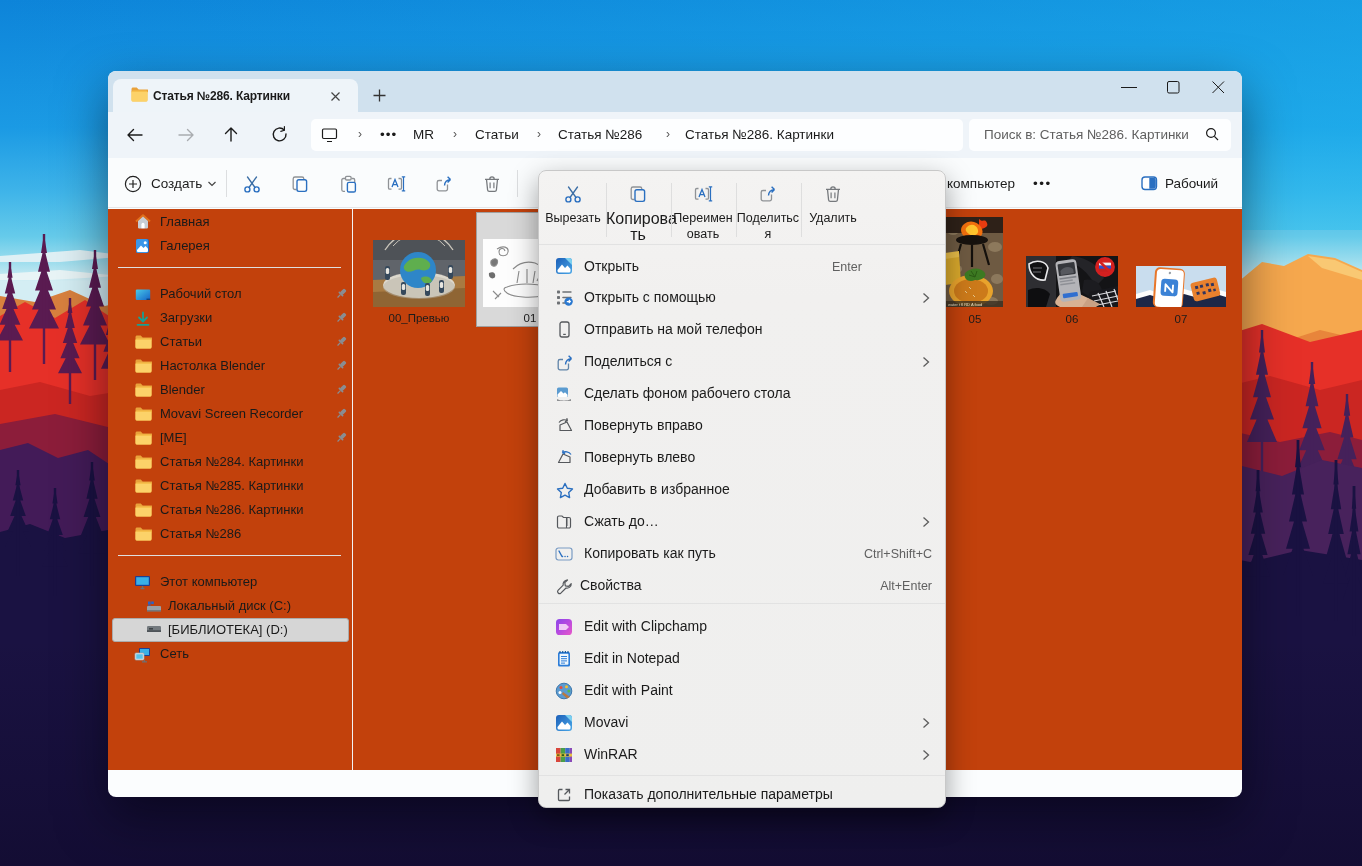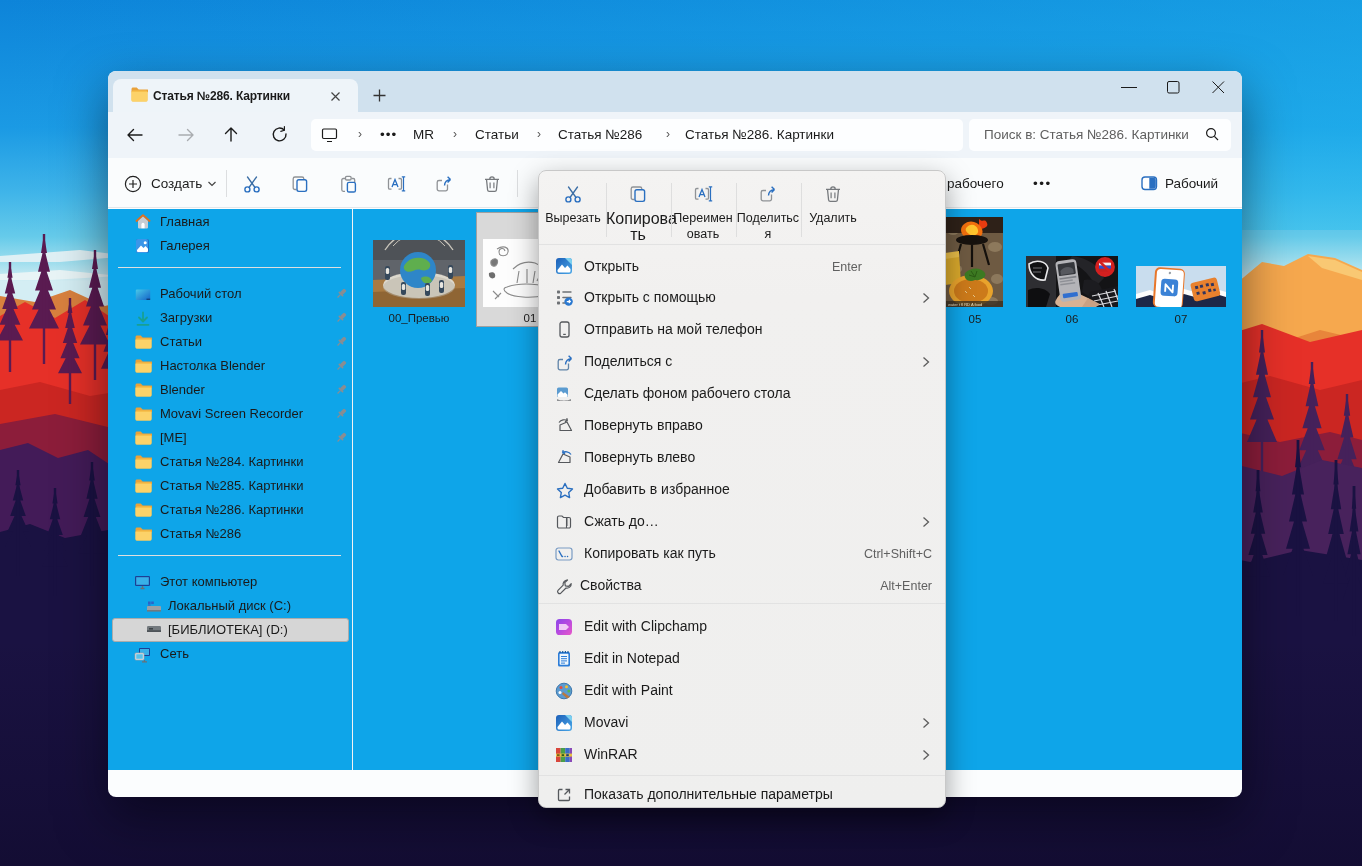--- a/index.html
+++ b/index.html
@@ -11,21 +11,21 @@
          border-radius:8px; background:#fbfdfe; box-shadow:0 20px 50px rgba(0,0,10,.5);
          overflow:hidden; }
   #titlebar { position:absolute; left:0; top:0; width:100%; height:41px; background:#d0e1ee;
               border-radius:8px 8px 0 0; }
   #tab { position:absolute; left:5px; top:8px; width:245px; height:33px; background:#eef4f9;
          border-radius:8px 8px 0 0; }
   #tabtext { position:absolute; left:40px; top:10px; font-size:12px; font-weight:bold; letter-spacing:-0.15px; color:#1a1a1a; }
   #addr { position:absolute; left:0; top:41px; width:100%; height:46px; background:#eff4f9; }
   #toolbar { position:absolute; left:0; top:87px; width:100%; height:50px; background:#fafcfd;
              border-bottom:1px solid #e4e6e9; }
-  #main { position:absolute; left:0; top:138px; width:100%; height:561px; background:#0ea5e9; }
+  #main { position:absolute; left:0; top:138px; width:100%; height:561px; background:#c2410c; }
   #status { position:absolute; left:0; top:699px; width:100%; height:27px; background:#fff;
             border-top:1px solid #eef0f2; }
   .sideitem { position:absolute; font-size:13px; color:#1a1a1a; white-space:nowrap; }
   .crumb { position:absolute; font-size:13.5px; color:#1b1b1b; white-space:nowrap; }
   .menuitem { position:absolute; font-size:14px; color:#1b1b1b; white-space:nowrap;text-align:center; }
   .shortcut { position:absolute; font-size:12.5px; color:#606060; }
   #ctx { position:absolute; left:538px; top:170px; width:408px; height:638px;
          background:linear-gradient(180deg,#f4f3f2 0%, #f1f0ef 20%, #efefee 100%);
          border:1px solid #c8c8c8; border-radius:8px; box-shadow:0 10px 28px rgba(0,0,0,.38); }
   .label { position:absolute; font-size:11.5px; color:#1b1b1b; text-align:center; }
@@ -218,21 +218,21 @@
       <path d="M13.5 10.5 V15 A 1.8 1.8 0 0 1 11.7 16.8 H5 A 1.8 1.8 0 0 1 3.2 15 V8.3 A 1.8 1.8 0 0 1 5 6.5 H8" stroke="#8f9296" stroke-width="1.3" fill="none"></path>
       <path d="M10.5 11.5 C 10.8 7.5 13 5.8 16.5 5.6 M16.5 5.6 L13.6 2.8 M16.5 5.6 L13.6 8.4" stroke="#2a6fc0" stroke-width="1.4" fill="none" stroke-linejoin="round"></path>
     </svg>
 
     <svg class="abs" style="left:374px;top:16px" width="20" height="20" viewBox="0 0 20 20">
       <path d="M4.5 5.5 L5.6 16 A 1.6 1.6 0 0 0 7.2 17.4 H12.8 A 1.6 1.6 0 0 0 14.4 16 L15.5 5.5" stroke="#76797d" stroke-width="1.3" fill="none"></path>
       <path d="M3 5.3 H17 M7.8 5 A 2.2 2.2 0 0 1 12.2 5" stroke="#76797d" stroke-width="1.3" fill="none"></path>
       <path d="M8.1 8.5 V14.3 M11.9 8.5 V14.3" stroke="#76797d" stroke-width="1.2"></path>
     </svg>
     <div class="abs" style="left:409px;top:12px;width:1px;height:27px;background:#dcdee0;"></div>
-    <div class="abs" style="left:839px;top:18px;font-size:13.5px;color:#1b1b1b;">рабочего</div>
+    <div class="abs" style="left:839px;top:18px;font-size:13.5px;color:#1b1b1b;">компьютер</div>
     <div class="abs" style="left:925px;top:18px;font-size:13.5px;color:#1b1b1b;letter-spacing:1.5px;">•••</div>
     <svg class="abs" style="left:1033px;top:18px" width="17" height="15" viewBox="0 0 17 15">
       <rect x="1" y="1" width="14.5" height="12.5" rx="3" fill="#fff" stroke="#2a6fc0" stroke-width="1.4"></rect>
       <path d="M8.3 1.7 H12.4 A 2.4 2.4 0 0 1 14.8 4.1 V10.4 A 2.4 2.4 0 0 1 12.4 12.8 H8.3 Z" fill="#2a6fc0"></path>
     </svg>
     <div class="abs" style="left:1057px;top:18px;font-size:13.5px;color:#1b1b1b;">Рабочий</div>
   </div>
   <div id="main">
     <div class="abs" style="left:244px;top:0;width:1px;height:561px;background:#f3f3f4;"></div>
 

